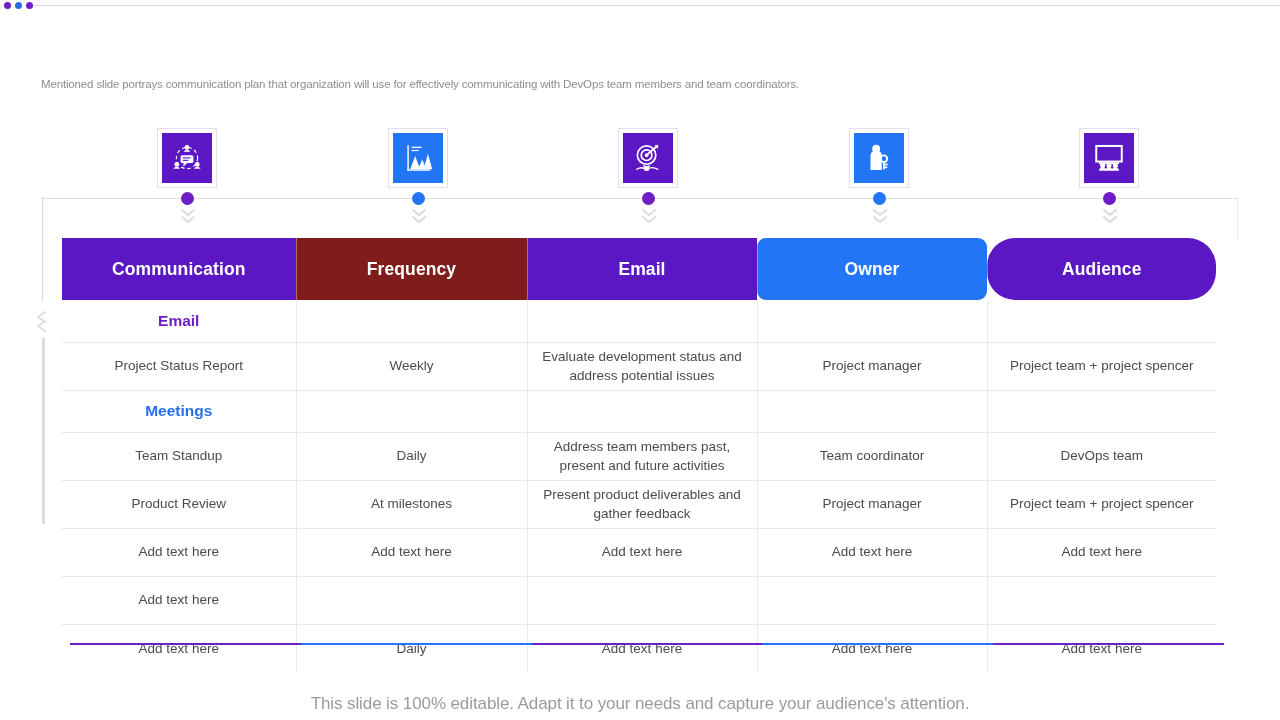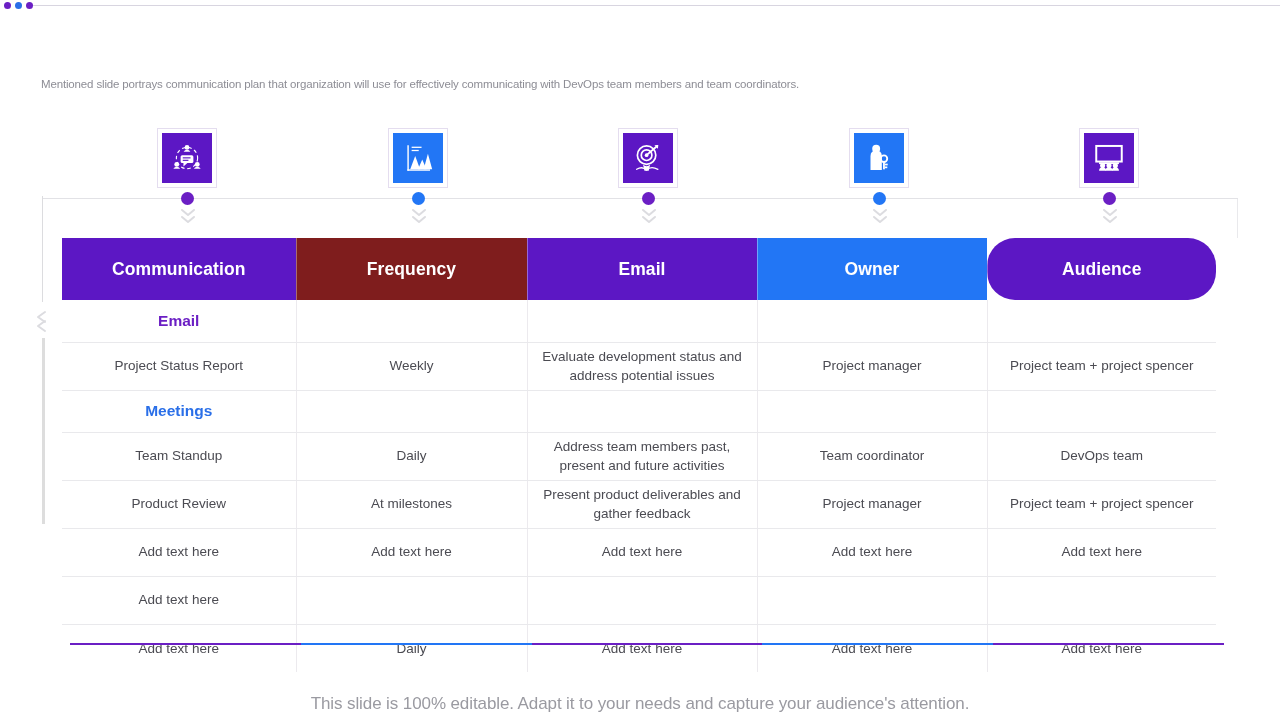--- a/index.html
+++ b/index.html
@@ -190,21 +190,21 @@
         <col class="c2">
         <col class="c3">
         <col class="c4">
         <col class="c5">
       </colgroup>
     <thead>
         <tr>
           <th style="background: rgb(92, 23, 196);">Communication</th>
           <th style="background: #7f1d1d;">Frequency</th>
           <th style="background: rgb(92, 23, 196);">Email</th>
-          <th style="background: rgb(34, 118, 245);">Owner</th>
+          <th style="background: rgb(34, 118, 245); border-radius: 9px;">Owner</th>
           <th style="background: rgb(92, 23, 196);">Audience</th>
         </tr>
       </thead>
     <tbody>
         <tr class="sec r-short">
           <td class="k-purple">Email</td>
           <td></td>
           <td></td>
           <td></td>
           <td></td>

